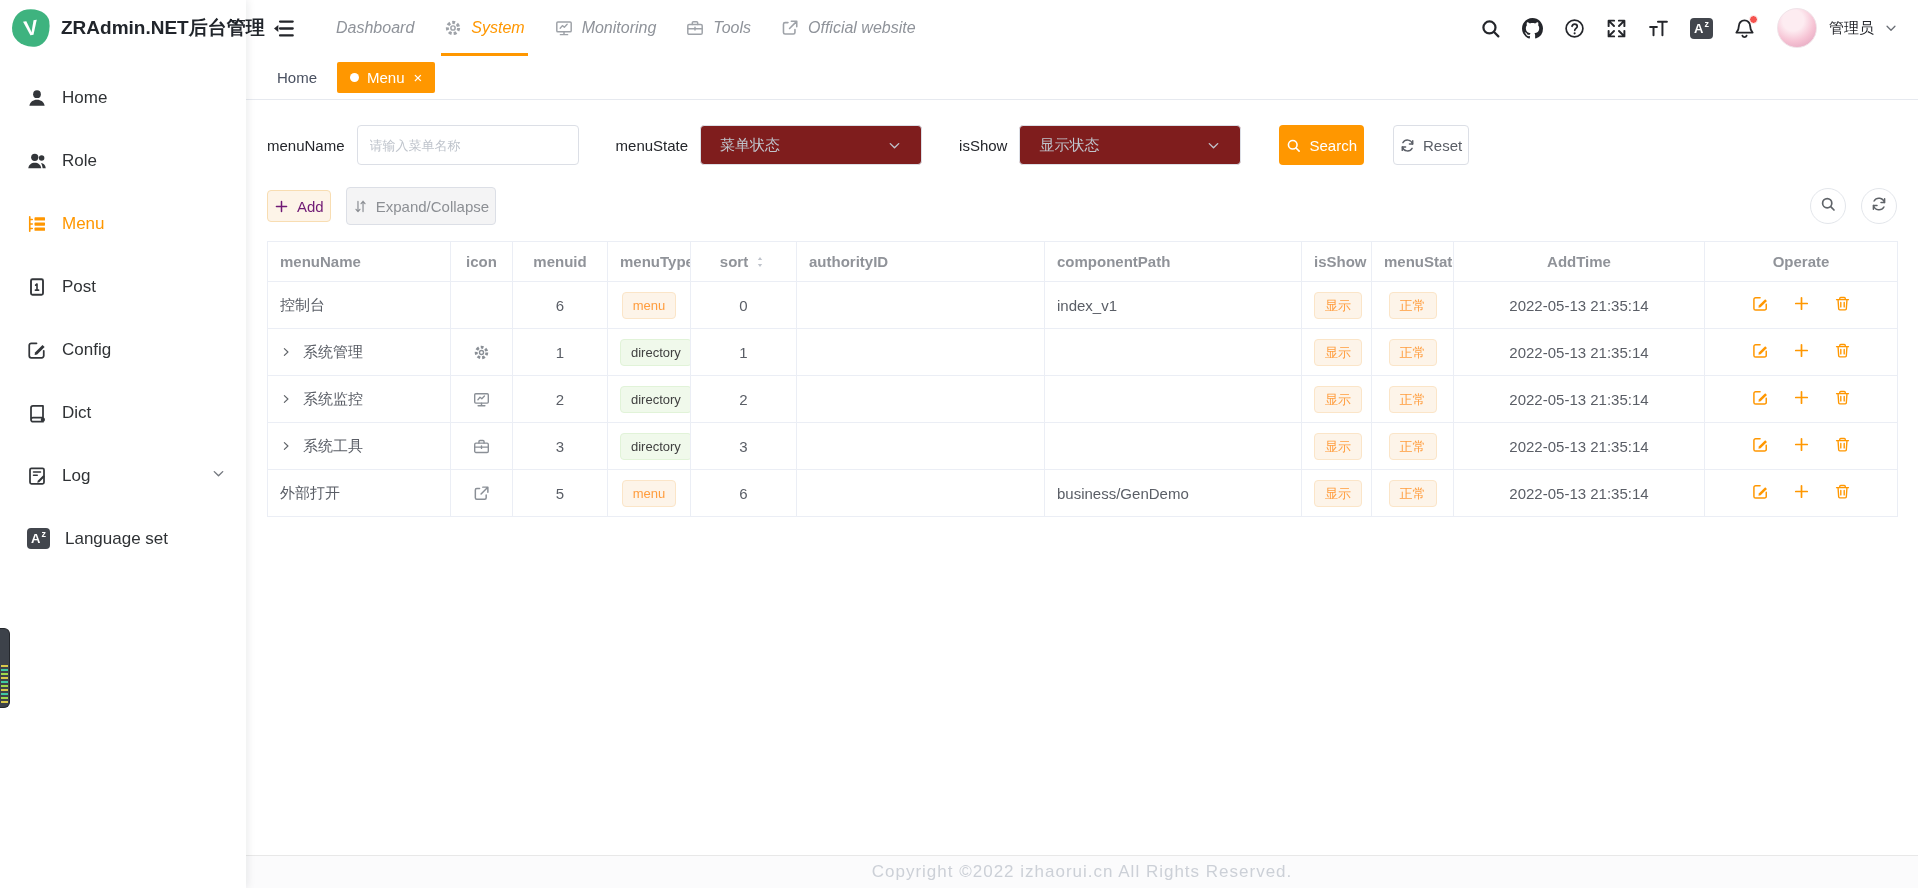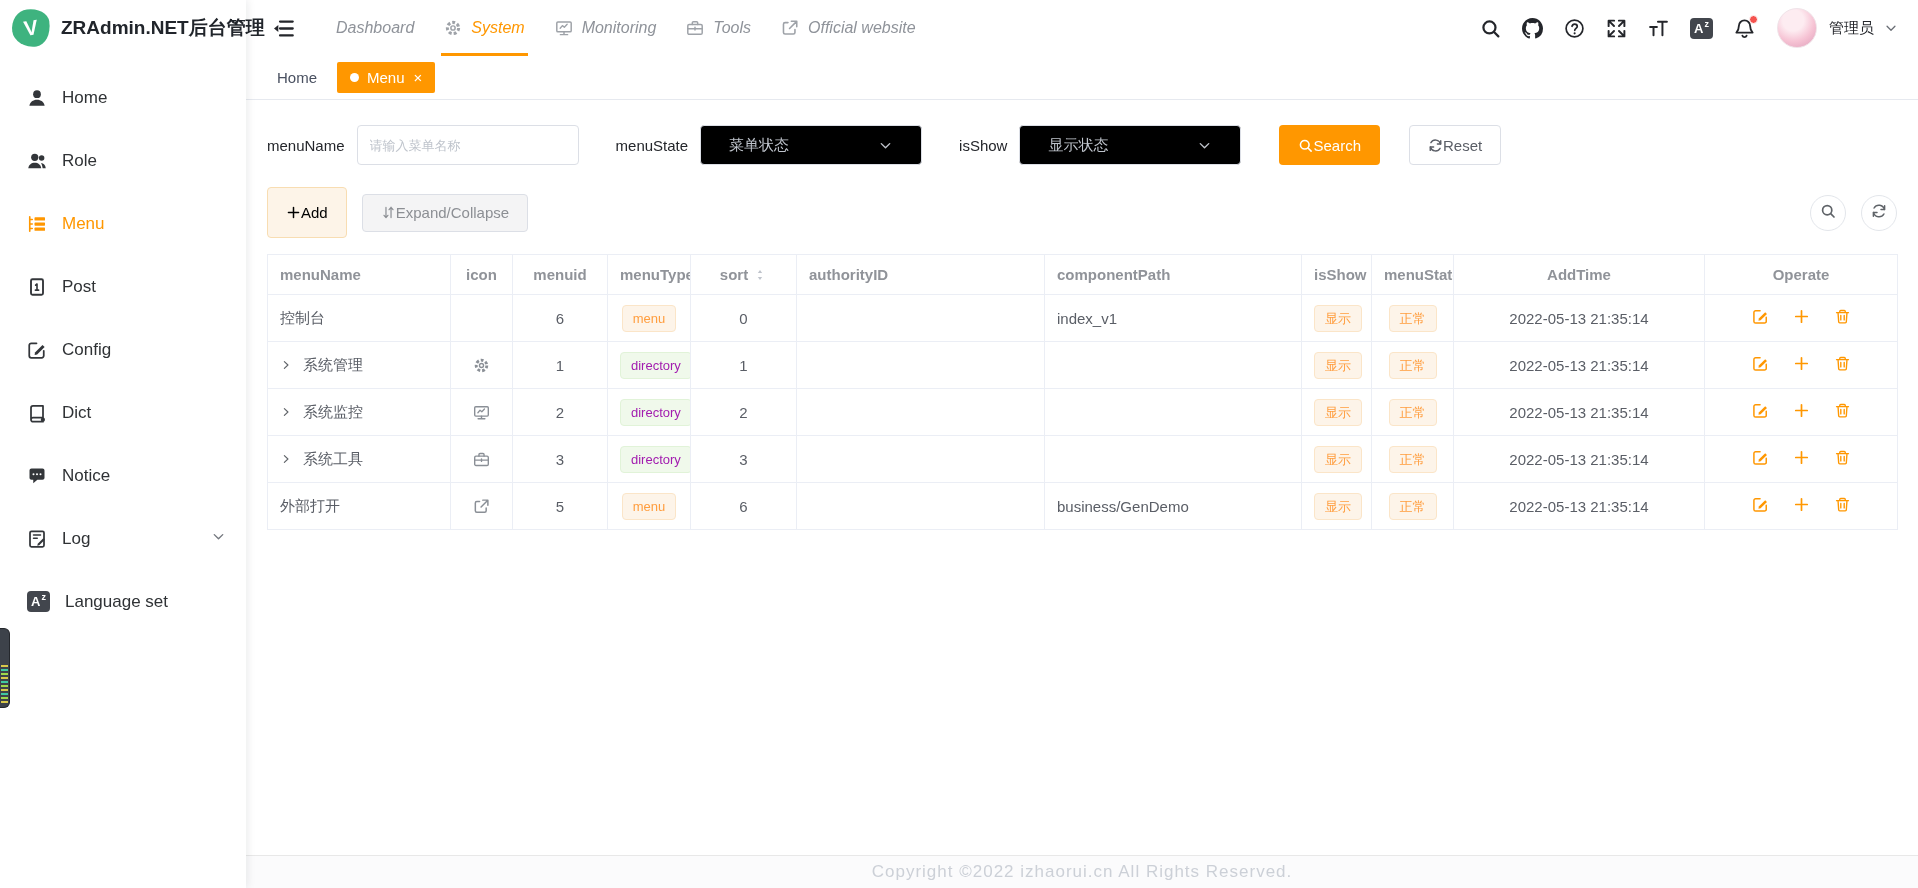--- a/index.html
+++ b/index.html
@@ -68,36 +68,36 @@
 
   
   .content { flex:1; background:#fff; padding:0 21px; overflow:hidden; }
 
   .filter-row { display:flex; align-items:center; margin-top:25px; }
   .f-label { font-size:15px; color:#24262b; margin-right:12px; white-space:nowrap; }
   .ml36 { margin-left:37px; }
   .f-input { width:222px; height:40px; border:1px solid #dcdfe6; border-radius:4px; padding:0 12px;
              font-size:13px; color:#333; outline:none; font-family:inherit; }
   .f-input::placeholder { color:#bfc4cc; }
-  .f-select { width:222px; height:40px; border:1px solid #dcdfe6; border-radius:4px; background:#000000;
-              display:flex; align-items:center; justify-content:space-between; padding:0 28px;
+  .f-select { width:222px; height:40px; border:1px solid #dcdfe6; border-radius:4px; background:#7f1d1d;
+              display:flex; align-items:center; justify-content:space-between; padding:0 19px;
               color:#bfc4cc; font-size:15px; cursor:pointer; }
   .f-select .icon { display:flex; color:#c0c4cc; }
   .f-select svg { width:15px; height:15px; }
 
-  .btn { height:40px; border-radius:4px; display:inline-flex; align-items:center; gap:0;
-         font-size:15px; padding:0 18px; cursor:pointer; border:1px solid transparent;
+  .btn { height:40px; border-radius:4px; display:inline-flex; align-items:center; gap:8px;
+         font-size:15px; padding:0 6px; cursor:pointer; border:1px solid transparent;
          font-family:inherit; background:#fff; white-space:nowrap; }
   .btn .icon { display:flex; }
   .btn svg { width:15px; height:15px; }
   .btn-search { background:#ff9700; color:#fff; margin-left:38px; }
   .btn-reset  { border-color:#dcdfe6; color:#5a5e66; margin-left:29px; }
 
   .toolbar { display:flex; align-items:center; margin-top:22px; }
-  .btn-add { height:51px; background:#fdf4e8; border-color:#f8ddb2; color:#000000;align-items:center; }
+  .btn-add { height:32px; background:#fdf4e8; border-color:#f8ddb2; color:#701a75;align-items:center; }
   .btn-expand { height:38px; background:#f4f4f5; border-color:#dcdfe6; color:#8c8f94; margin-left:15px; }
   .tool-right { margin-left:auto; display:flex; gap:15px; }
   .circle-btn { width:36px; height:36px; border-radius:50%; border:1px solid #e3e6eb; background:#fff;
                 display:flex; align-items:center; justify-content:center; color:#5f6368; cursor:pointer; }
   .circle-btn svg { width:16px; height:16px; }
 
   
   .table-wrap { margin-top:16px; }
   table { width:100%; border-collapse:collapse; table-layout:fixed; font-size:15px; }
   th, td { border:1px solid #ebeef5; padding:0 12px; overflow:hidden; white-space:nowrap; }
@@ -106,21 +106,21 @@
   .al-l { text-align:left; } .al-c { text-align:center; }
   .sort-ic { display:inline-flex; vertical-align:-2px; margin-left:5px; color:#c0c4cc; cursor:pointer; }
   .sort-ic svg { width:14px; height:14px; }
   .caret { display:inline-flex; vertical-align:-1px; margin-right:11px; color:#5f6368; cursor:pointer; }
   .caret svg { width:12px; height:12px; }
   .row-icon { display:inline-flex; vertical-align:middle; color:#8a8f96; }
   .row-icon svg { width:17px; height:17px; }
   .tag { display:inline-flex; align-items:center; justify-content:center; height:27px; padding:0 10px;
          border-radius:4px; font-size:13px; line-height:1; }
   .tag-orange { color:#ff9d3e; background:#fdf4e9; border:1px solid #fbe5c8; }
-  .tag-green  { color:#a21caf; background:#f0f9eb; border:1px solid #e1f3d8; }
+  .tag-green  { color:#404040; background:#f0f9eb; border:1px solid #e1f3d8; }
   .op-icons { display:inline-flex; gap:24px; color:#ff9700; vertical-align:middle; }
   .op-btn { display:inline-flex; cursor:pointer; }
   .op-btn svg { width:17px; height:17px; }
 
   
   .footer { height:33px; flex:none; border-top:1px solid #e8e8e8; background:#fbfbfc;
             display:flex; align-items:center; justify-content:center;
             color:#ccd0d7; font-size:17px; letter-spacing:1px; }
 
   
@@ -192,31 +192,20 @@
           <span class="side-label">Config</span>
         </div>
         <div class="side-item">
           <span class="icon">
             <svg viewBox="0 0 16 16" fill="none" stroke="currentColor" stroke-linecap="round" stroke-linejoin="round">
               <path stroke-width="1.4" d="M3.2 13V3.9c0-.9.7-1.6 1.6-1.6h8v9.4H4.8a1.6 1.6 0 0 0 0 3.2h8"></path>
               <circle cx="12.7" cy="13.3" r="1.7" fill="currentColor" stroke="none"></circle>
             </svg>
           </span>
           <span class="side-label">Dict</span>
-        </div>
-        <div class="side-item">
-          <span class="icon">
-            <svg viewBox="0 0 16 16" fill="none" stroke="currentColor" stroke-linecap="round" stroke-linejoin="round">
-              <path fill="currentColor" stroke="none" d="M2 3.6C2 2.7 2.7 2 3.6 2h8.8c.9 0 1.6.7 1.6 1.6v5.8c0 .9-.7 1.6-1.6 1.6H8.3L5 13.8V11H3.6C2.7 11 2 10.3 2 9.4z"></path>
-              <circle cx="5.2" cy="6.5" r=".8" fill="#fff" stroke="none"></circle>
-              <circle cx="8" cy="6.5" r=".8" fill="#fff" stroke="none"></circle>
-              <circle cx="10.8" cy="6.5" r=".8" fill="#fff" stroke="none"></circle>
-            </svg>
-          </span>
-          <span class="side-label">Notice</span>
         </div>
         <div class="side-item">
           <span class="icon">
             <svg viewBox="0 0 16 16" fill="none" stroke="currentColor" stroke-linecap="round" stroke-linejoin="round">
               <rect x="2.4" y="1.8" width="11.2" height="12.4" rx="1.2" stroke-width="1.4"></rect>
               <path stroke-width="1.2" d="M5.2 4.8h5.6M5.2 7.4h3"></path>
               <path fill="currentColor" stroke="none" d="M8.6 11.7l4.4-4.4 1.2 1.2-4.4 4.4-1.6.4z"></path>
             </svg>
           </span>
           <span class="side-label">Log</span>

